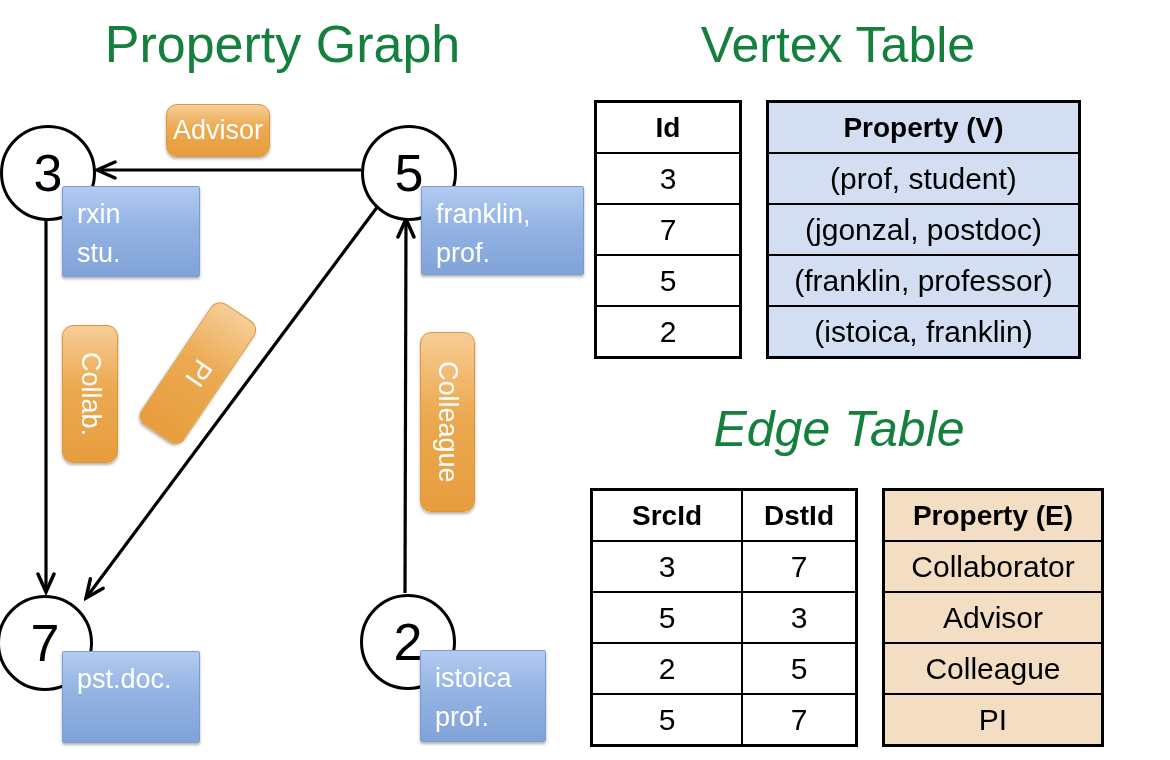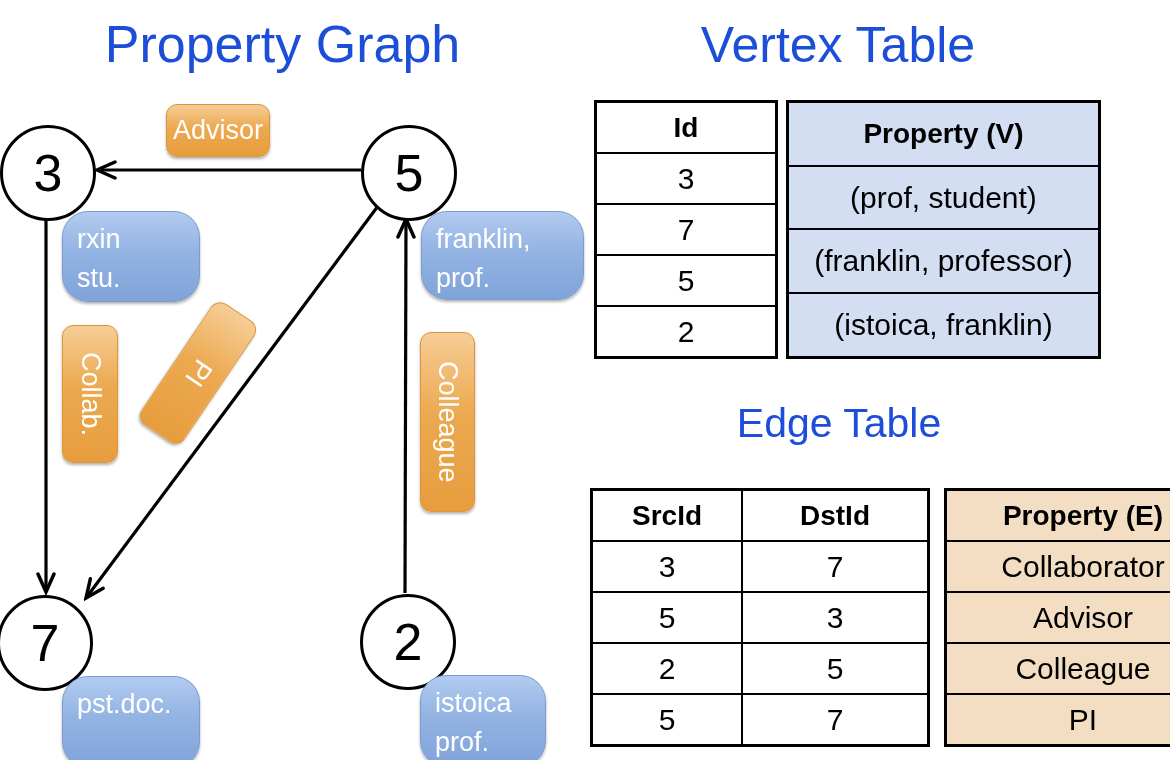--- a/index.html
+++ b/index.html
@@ -1,30 +1,30 @@
 <!DOCTYPE html>
 <html><head>
 <meta charset="utf-8">
 <style>
   html,body{margin:0;padding:0;background:#fff;}
   #stage{position:relative;width:1170px;height:760px;background:#fff;overflow:hidden;
          font-family:"Liberation Sans",sans-serif;color:#000;}
   .abs{position:absolute;}
-  .title{font-weight:400;letter-spacing:0px;color:#1d4ed8;text-align:center;white-space:nowrap;}
+  .title{font-weight:400;letter-spacing:0px;color:#15803d;text-align:center;white-space:nowrap;}
 
   
   .node{position:absolute;width:90px;height:90px;border:3.5px solid #000;border-radius:50%;
         background:#fff;display:flex;align-items:center;justify-content:center;
         font-size:52px;color:#000;z-index:2;}
 
   
-  .vbox{position:absolute;border-radius:26px;z-index:3;
+  .vbox{position:absolute;border-radius:2px;z-index:3;
         background:linear-gradient(180deg,#b2cbf0 0%,#93b3e3 45%,#80a3d8 100%);
         border:1px solid #7a9ccf;box-shadow:0 2px 3px rgba(0,0,0,0.30);
-        color:#fff;font-size:27px;line-height:1.45;padding:8px 0 0 14px;box-sizing:border-box;margin-top:25px;}
+        color:#fff;font-size:27px;line-height:1.45;padding:8px 0 0 14px;box-sizing:border-box;}
 
   
   .ebox{position:absolute;border-radius:11px;z-index:3;
         background:linear-gradient(180deg,#f6cd96 0%,#eca950 45%,#e79d3e 100%);
         border:1px solid #dd9738;box-shadow:0 2px 3px rgba(0,0,0,0.30);
         color:#fff;font-size:27px;display:flex;align-items:center;justify-content:center;
         box-sizing:border-box;}
   .vert{writing-mode:vertical-rl;text-orientation:mixed;}
 
   
@@ -94,21 +94,21 @@
   <div class="ebox vert" style="left:172px;top:300px;width:52px;height:146px;transform:rotate(34deg);">
     <span>PI</span>
   </div>
   <div class="ebox vert" style="left:420px;top:332px;width:55px;height:180px;">
     <span>Colleague</span>
   </div>
 
   <div class="abs title" style="left:593px;top:16px;width:490px;font-size:50px;">Vertex Table</div>
 
   <div class="tbl-wrap" style="left:594px;top:100px;">
-    <table class="t" style="width:184px;margin-right:8px;">
+    <table class="t" style="width:148px;margin-right:24px;">
       <tbody>
           <tr>
         <th>Id</th>
       </tr>
       <tr>
             <td>3</td>
           </tr>
       <tr>
             <td>7</td>
           </tr>
@@ -122,33 +122,36 @@
       </table>
     <table class="t bluecells" style="width:315px;">
       <tbody>
           <tr>
         <th>Property (V)</th>
       </tr>
       <tr>
             <td>(prof, student)</td>
           </tr>
       <tr>
+            <td>(jgonzal, postdoc)</td>
+          </tr>
+      <tr>
             <td>(franklin, professor)</td>
           </tr>
       <tr>
             <td>(istoica, franklin)</td>
           </tr>
     </tbody>
       </table>
   </div>
 
-  <div class="abs title" style="left:594px;top:400px;width:490px;font-size:41px;">Edge Table</div>
+  <div class="abs title" style="left:594px;top:400px;width:490px;font-size:50px;font-style:italic;">Edge Table</div>
 
   <div class="tbl-wrap" style="left:590px;top:488px;">
-    <table class="t" style="width:340px;margin-right:14px;border-radius:13px;">
+    <table class="t" style="width:268px;margin-right:24px;border-radius:13px;">
       <tbody>
           <tr>
         <th style="width:148px;">SrcId</th>
         <th>DstId</th>
       </tr>
       <tr>
         <td>3</td>
         <td>7</td>
       </tr>
       <tr>
@@ -158,21 +161,21 @@
       <tr>
         <td>2</td>
         <td>5</td>
       </tr>
       <tr>
         <td>5</td>
         <td>7</td>
       </tr>
     </tbody>
       </table>
-    <table class="t tancells" style="width:278px;">
+    <table class="t tancells" style="width:222px;">
       <tbody>
           <tr>
         <th>Property (E)</th>
       </tr>
       <tr>
             <td>Collaborator</td>
           </tr>
       <tr>
             <td>Advisor</td>
           </tr>

